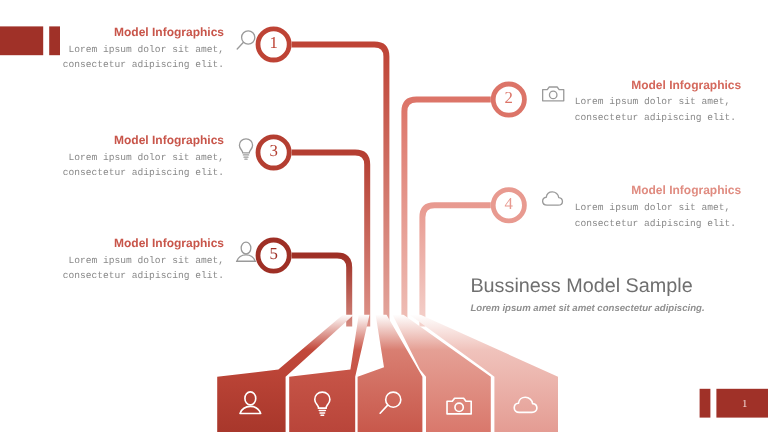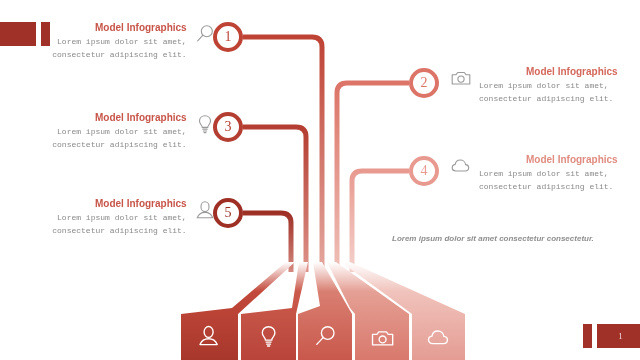--- a/index.html
+++ b/index.html
@@ -171,21 +171,22 @@
       </svg>
     </span>
     <div class="txt">
       <div class="b-title" style="color:#E08C81;">Model Infographics</div>
       <div class="b-body">Lorem ipsum dolor sit amet,</div>
       <div class="b-body">consectetur adipiscing elit.</div>
     </div>
   </div>
 
   <div id="headline">
-    <div id="hl-sub">Lorem ipsum dolor sit amet consectetur consectetur.</div>
+    <div id="hl-title">Bussiness Model Sample</div>
+    <div id="hl-sub">Lorem ipsum amet sit amet consectetur adipiscing.</div>
   </div>
 
   <svg id="ribbons" viewBox="0 0 640 98">
     <defs>
       <linearGradient id="rg1" x1="0" y1="0" x2="0" y2="1">
         <stop offset="0" stop-color="#ffffff"></stop>
           <stop offset="0.30" stop-color="#C2493B"></stop>
           <stop offset="1" stop-color="#A8372B"></stop>
       </linearGradient>
       <linearGradient id="rg2" x1="0" y1="0" x2="0" y2="1">

